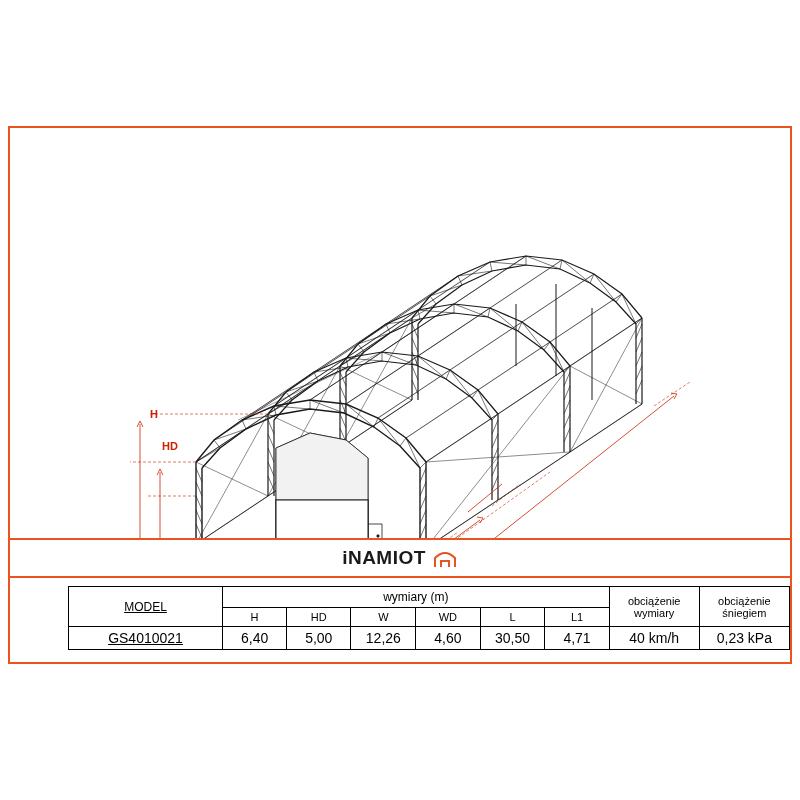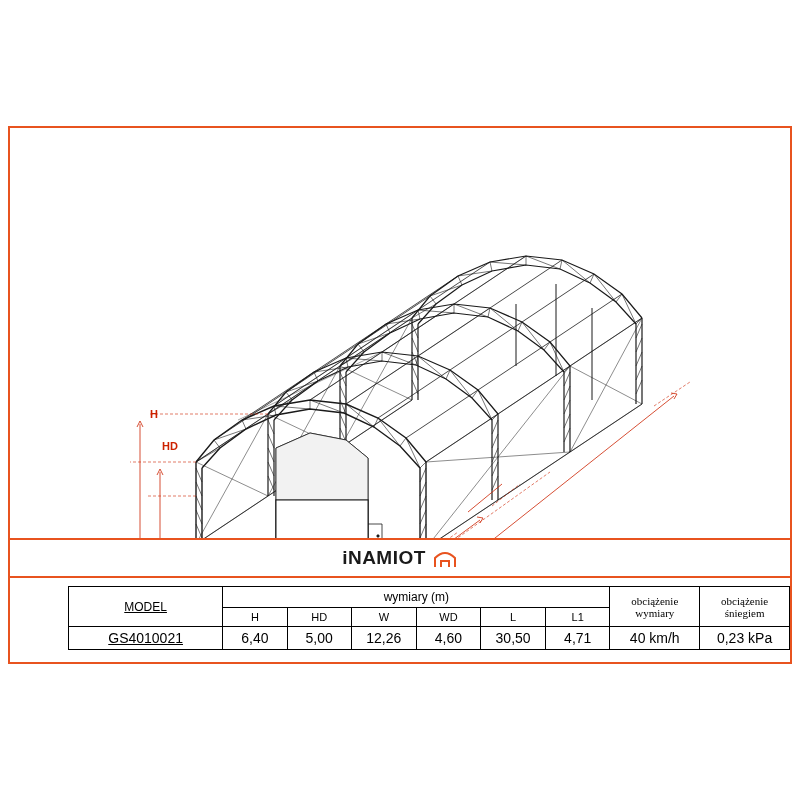--- a/index.html
+++ b/index.html
@@ -85,21 +85,21 @@
     font-weight: normal;
   }
   .b { font-weight: bold; }
   .model-cell {
     width: 152px;
     font-size: 12px;
     text-decoration: underline;
   }
   .dim-head { font-size: 12px; }
   .sub-col { width: 58px; }
-  .load-col { width: 84px; font-size: 11px; font-family: Liberation Serif, serif; }
+  .load-col { width: 84px; font-size: 11px; }
   .val-row td { font-size: 14px; }
   .load-val { font-size: 11px; }
   svg { display: block; }
   text { font-family: "Liberation Sans", sans-serif; }
 </style>
 </head>
 <body>
 
 <div class="sheet">
 

